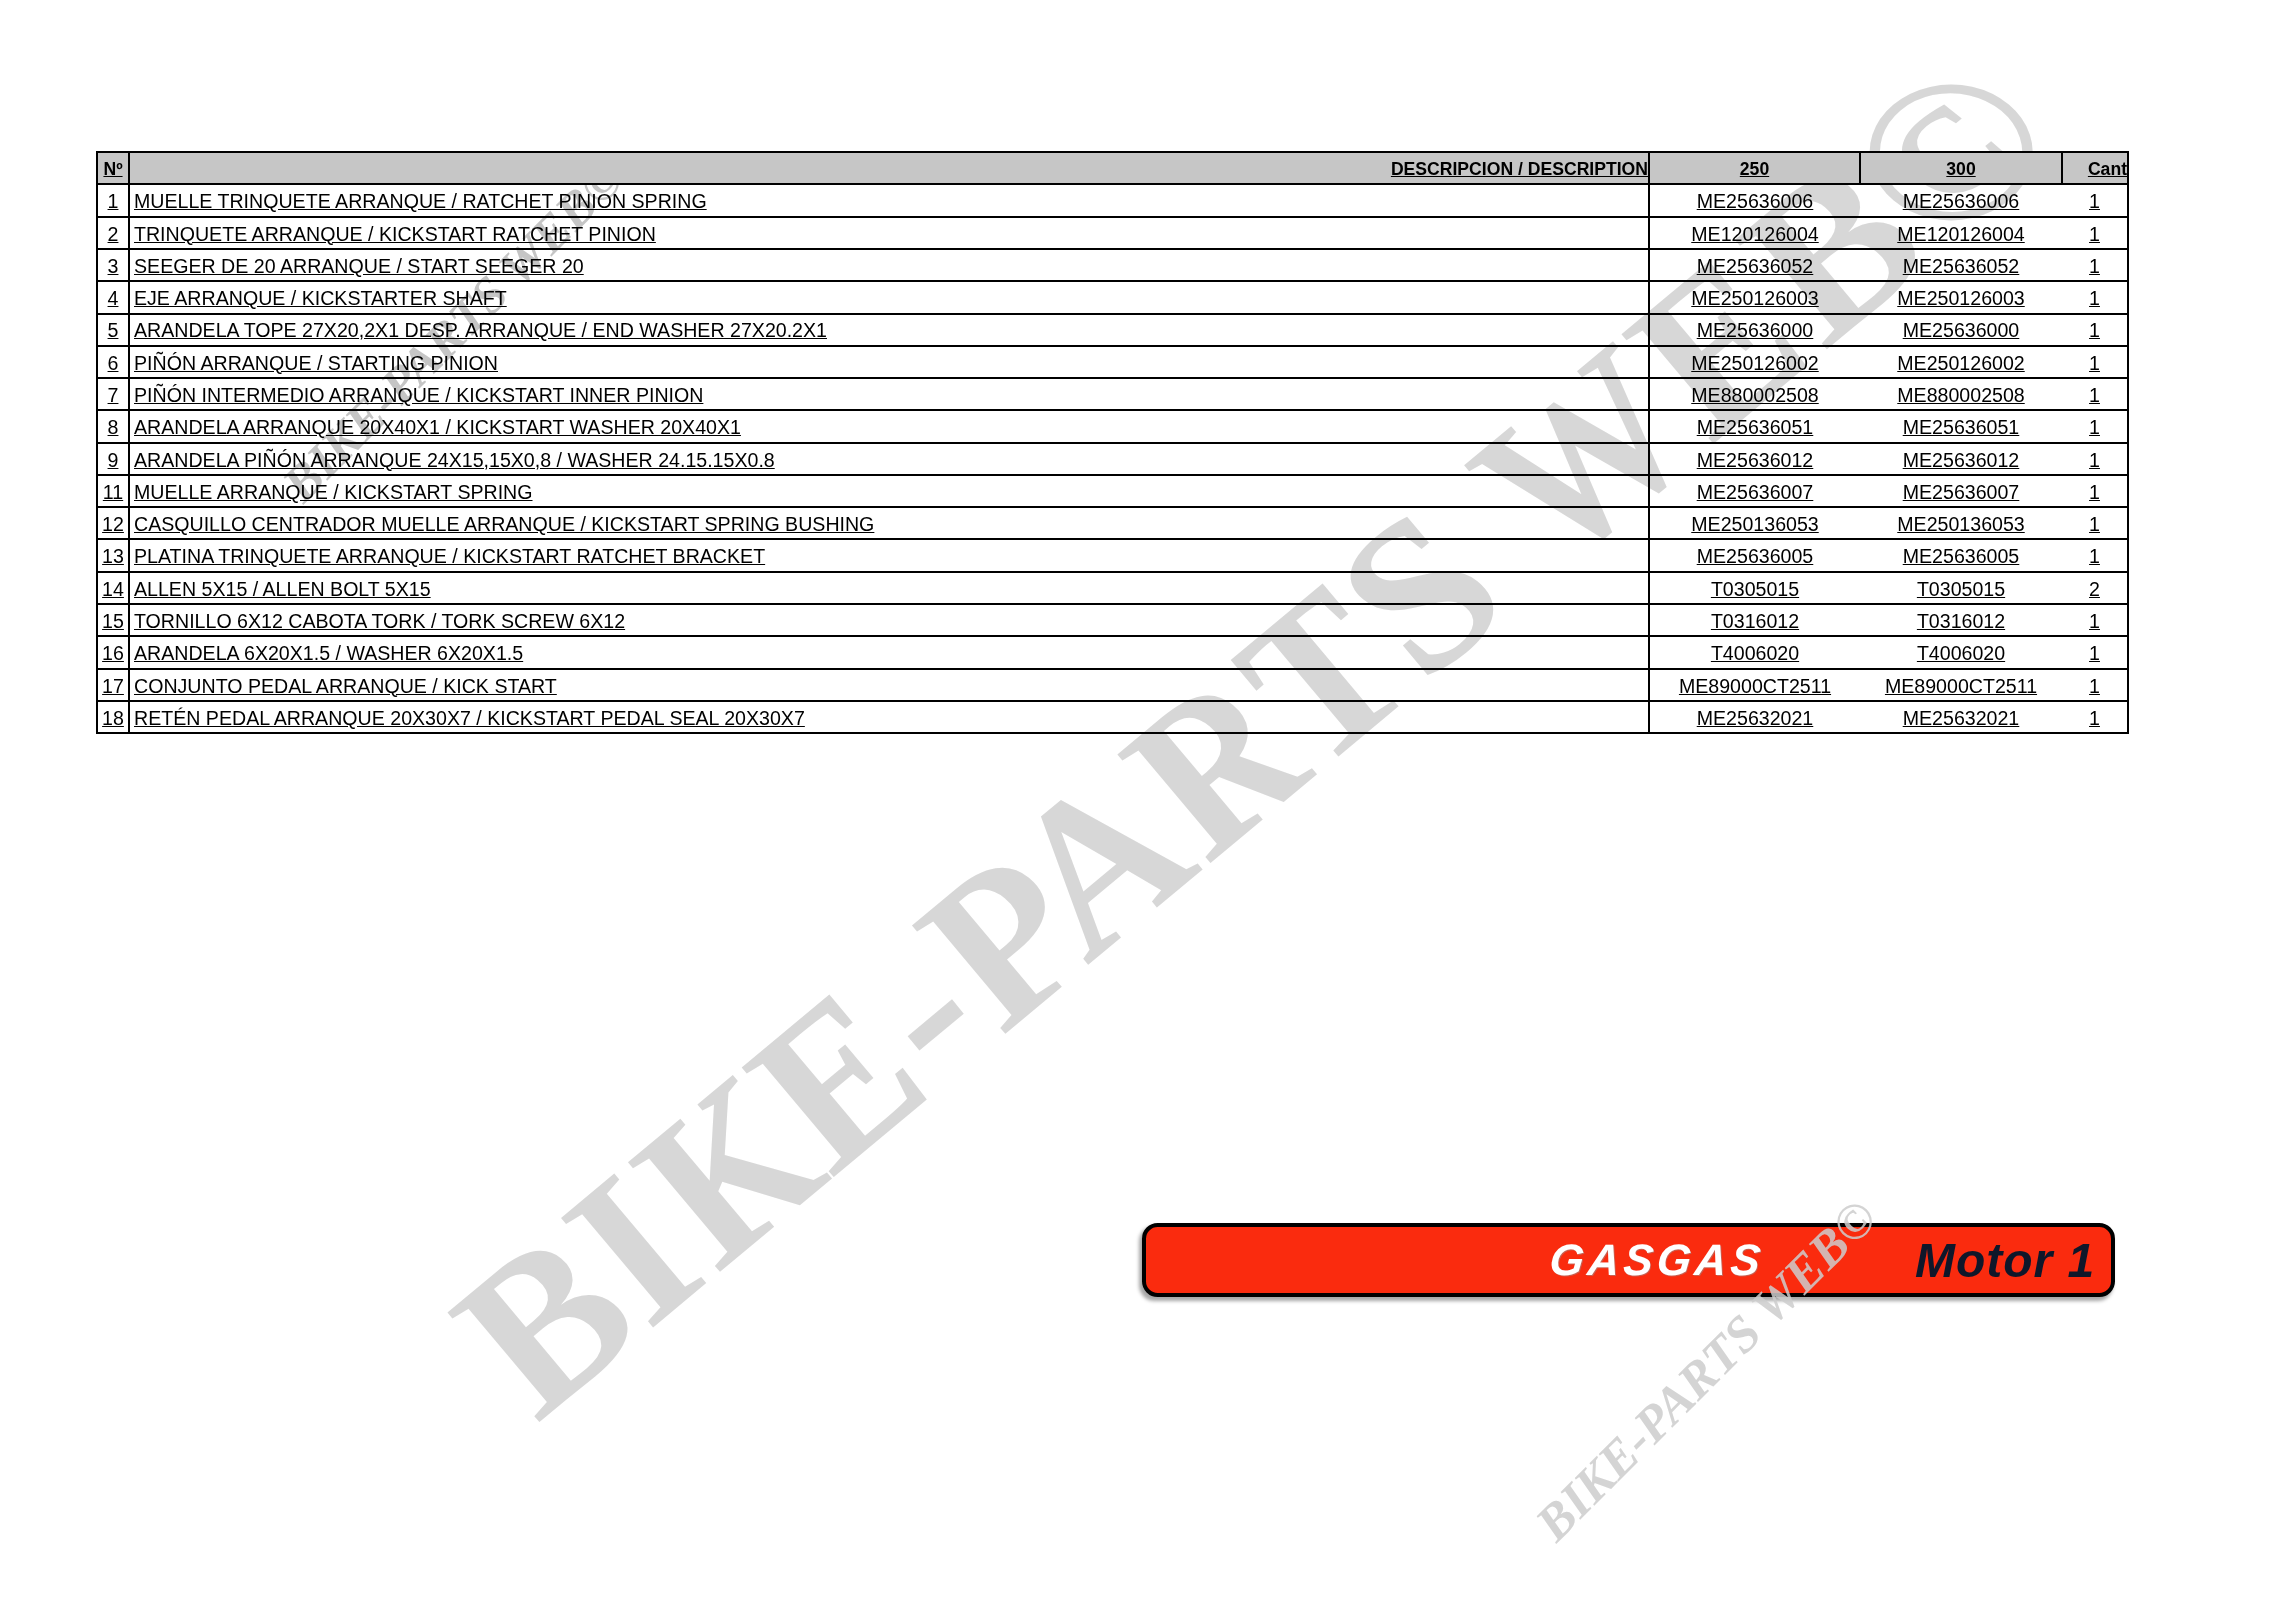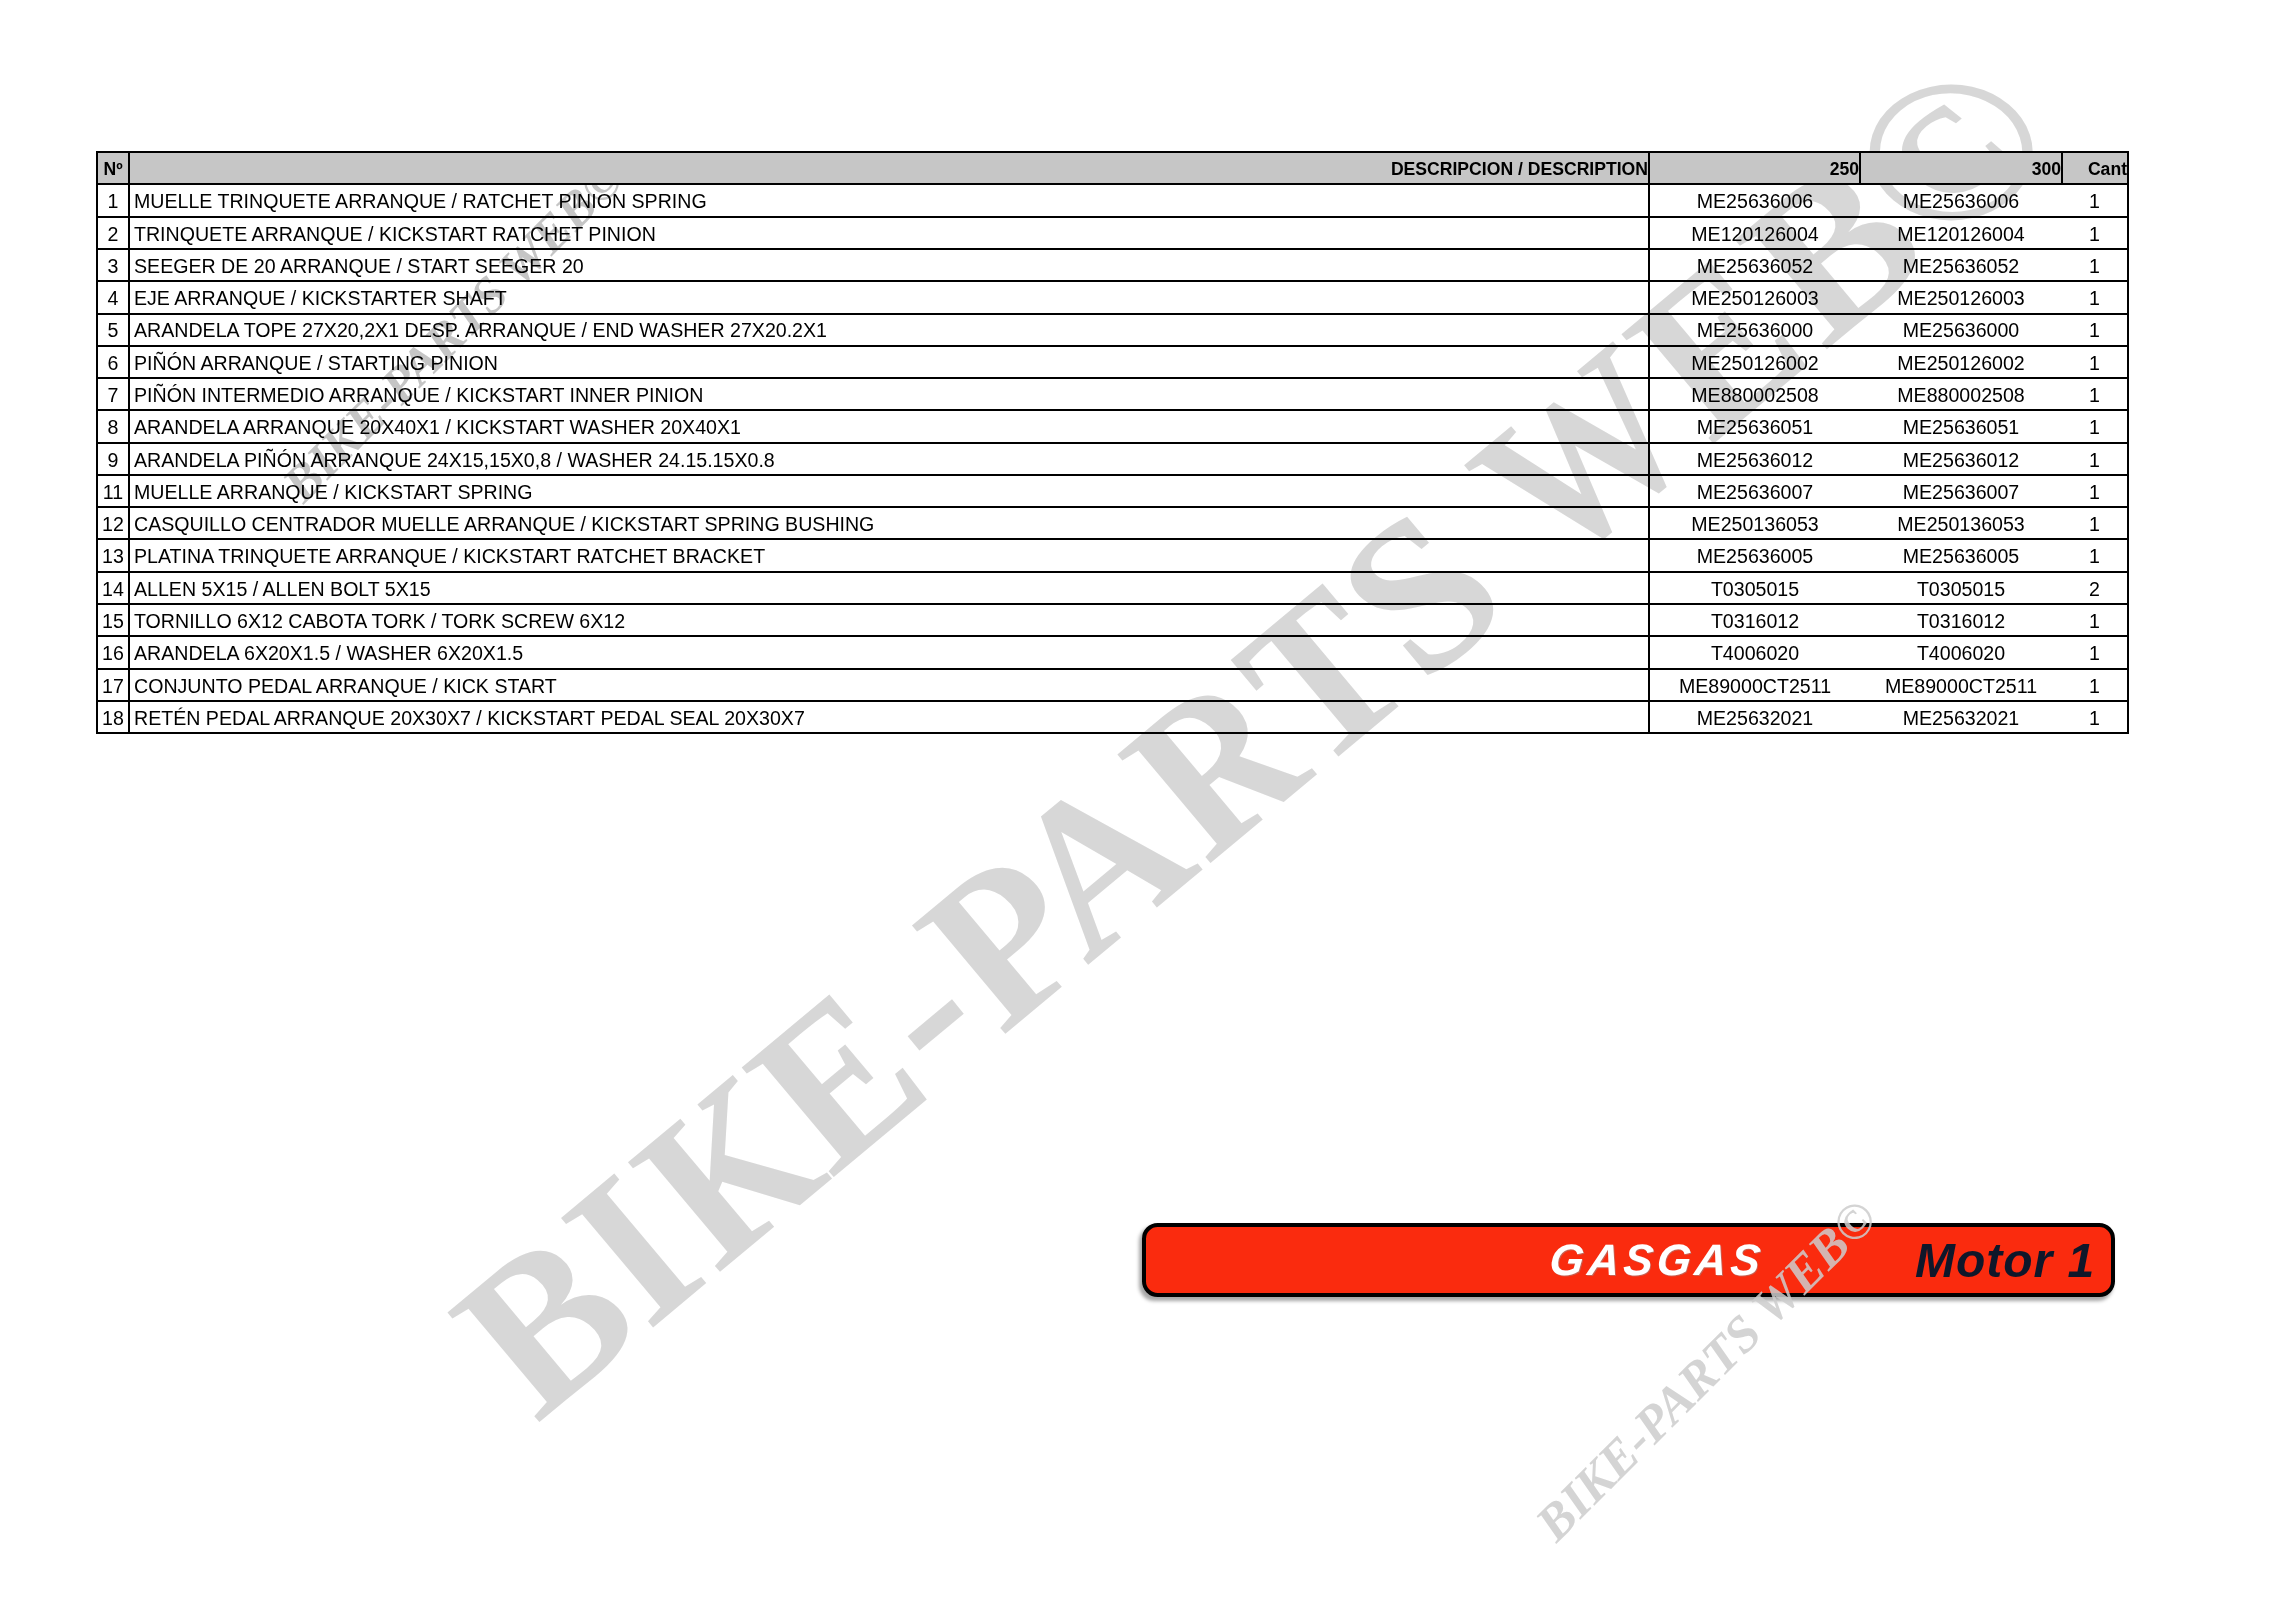--- a/index.html
+++ b/index.html
@@ -9,37 +9,38 @@
     background:#ffffff;
     overflow:hidden;
     font-family:"Liberation Sans", sans-serif;
   }
 
   
   #parts-table{
     position:absolute;left:96px;top:151px;width:2031px;
     border-collapse:collapse;table-layout:fixed;
     z-index:3;
+    text-decoration:underline;
   }
   #parts-table col.w-num{width:32px;}
   #parts-table col.w-desc{width:1520px;}
   #parts-table col.w-250{width:211px;}
   #parts-table col.w-300{width:202px;}
   #parts-table col.w-cant{width:66px;}
 
   #parts-table th{
     background:#c6c6c6;
     font-size:17.6px;font-weight:bold;color:#000;
     height:26.5px;vertical-align:bottom;padding:0 0 3.9px 0;
     border-bottom:2.9px solid #000;
     white-space:nowrap;overflow:hidden;
   }
   #parts-table th.h-num{text-align:center;border-left:2.9px solid #000;border-top:2.9px solid #000;}
   #parts-table th.h-desc{text-align:right;padding-left:8.8px;border-left:2px solid #000;border-top:2.9px solid #000;}
-  #parts-table th.h-250,#parts-table th.h-300{text-align:right;border-left:2px solid #000;border-top:2.9px solid #000;}
+  #parts-table th.h-250,#parts-table th.h-300{text-align:center;border-left:2px solid #000;border-top:2.9px solid #000;}
   #parts-table th.h-cant{text-align:right;padding-left:5px;border-left:2px solid #000;border-top:2.9px solid #000;border-right:2.9px solid #000;}
 
   #parts-table td{
     font-size:19.6px;color:#000;
     height:27.4px;vertical-align:bottom;
     padding:0 0 2.9px 0;line-height:22.5px;
     border-bottom:2px solid #000;
     background:transparent;
     white-space:nowrap;overflow:hidden;
   }

